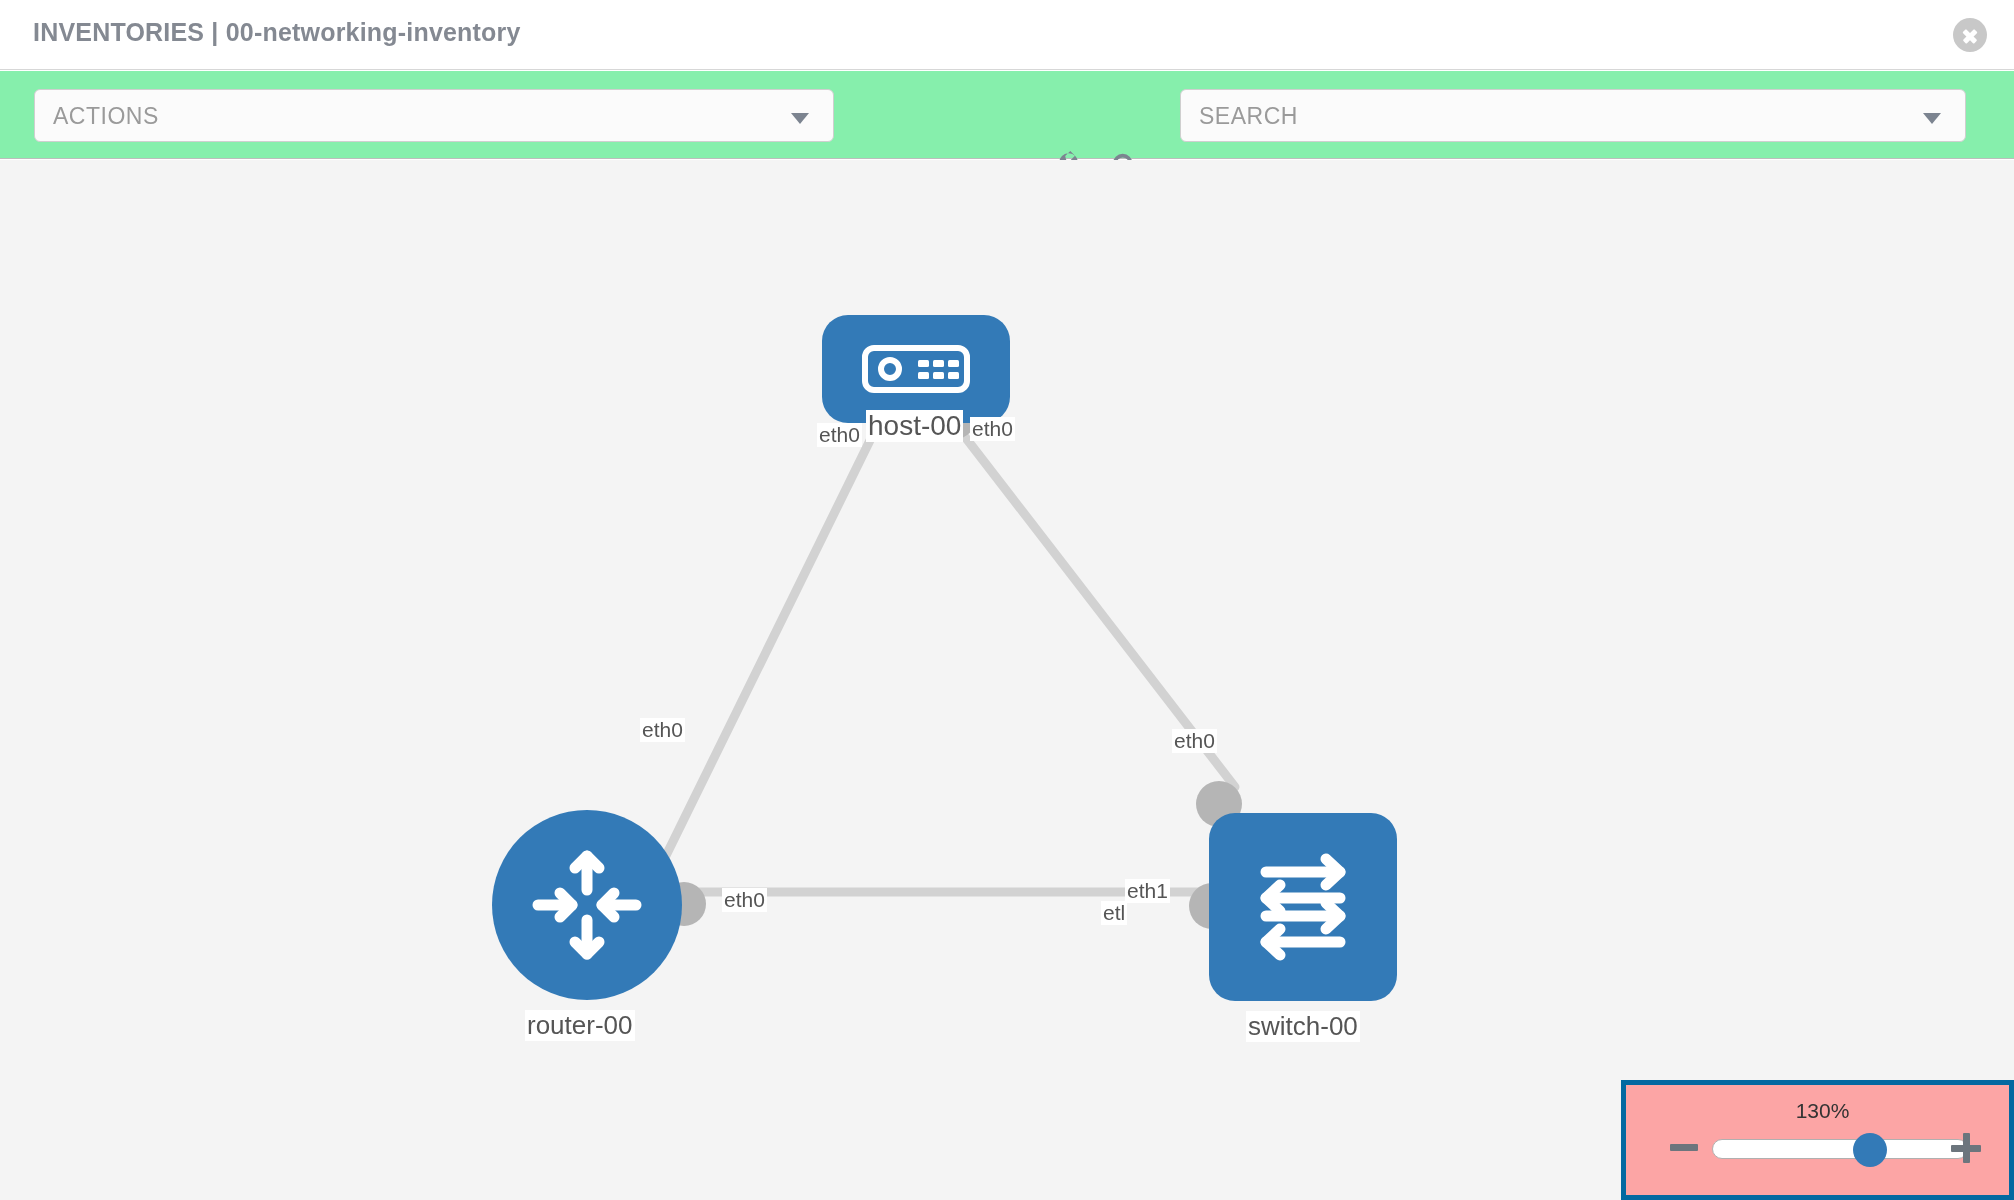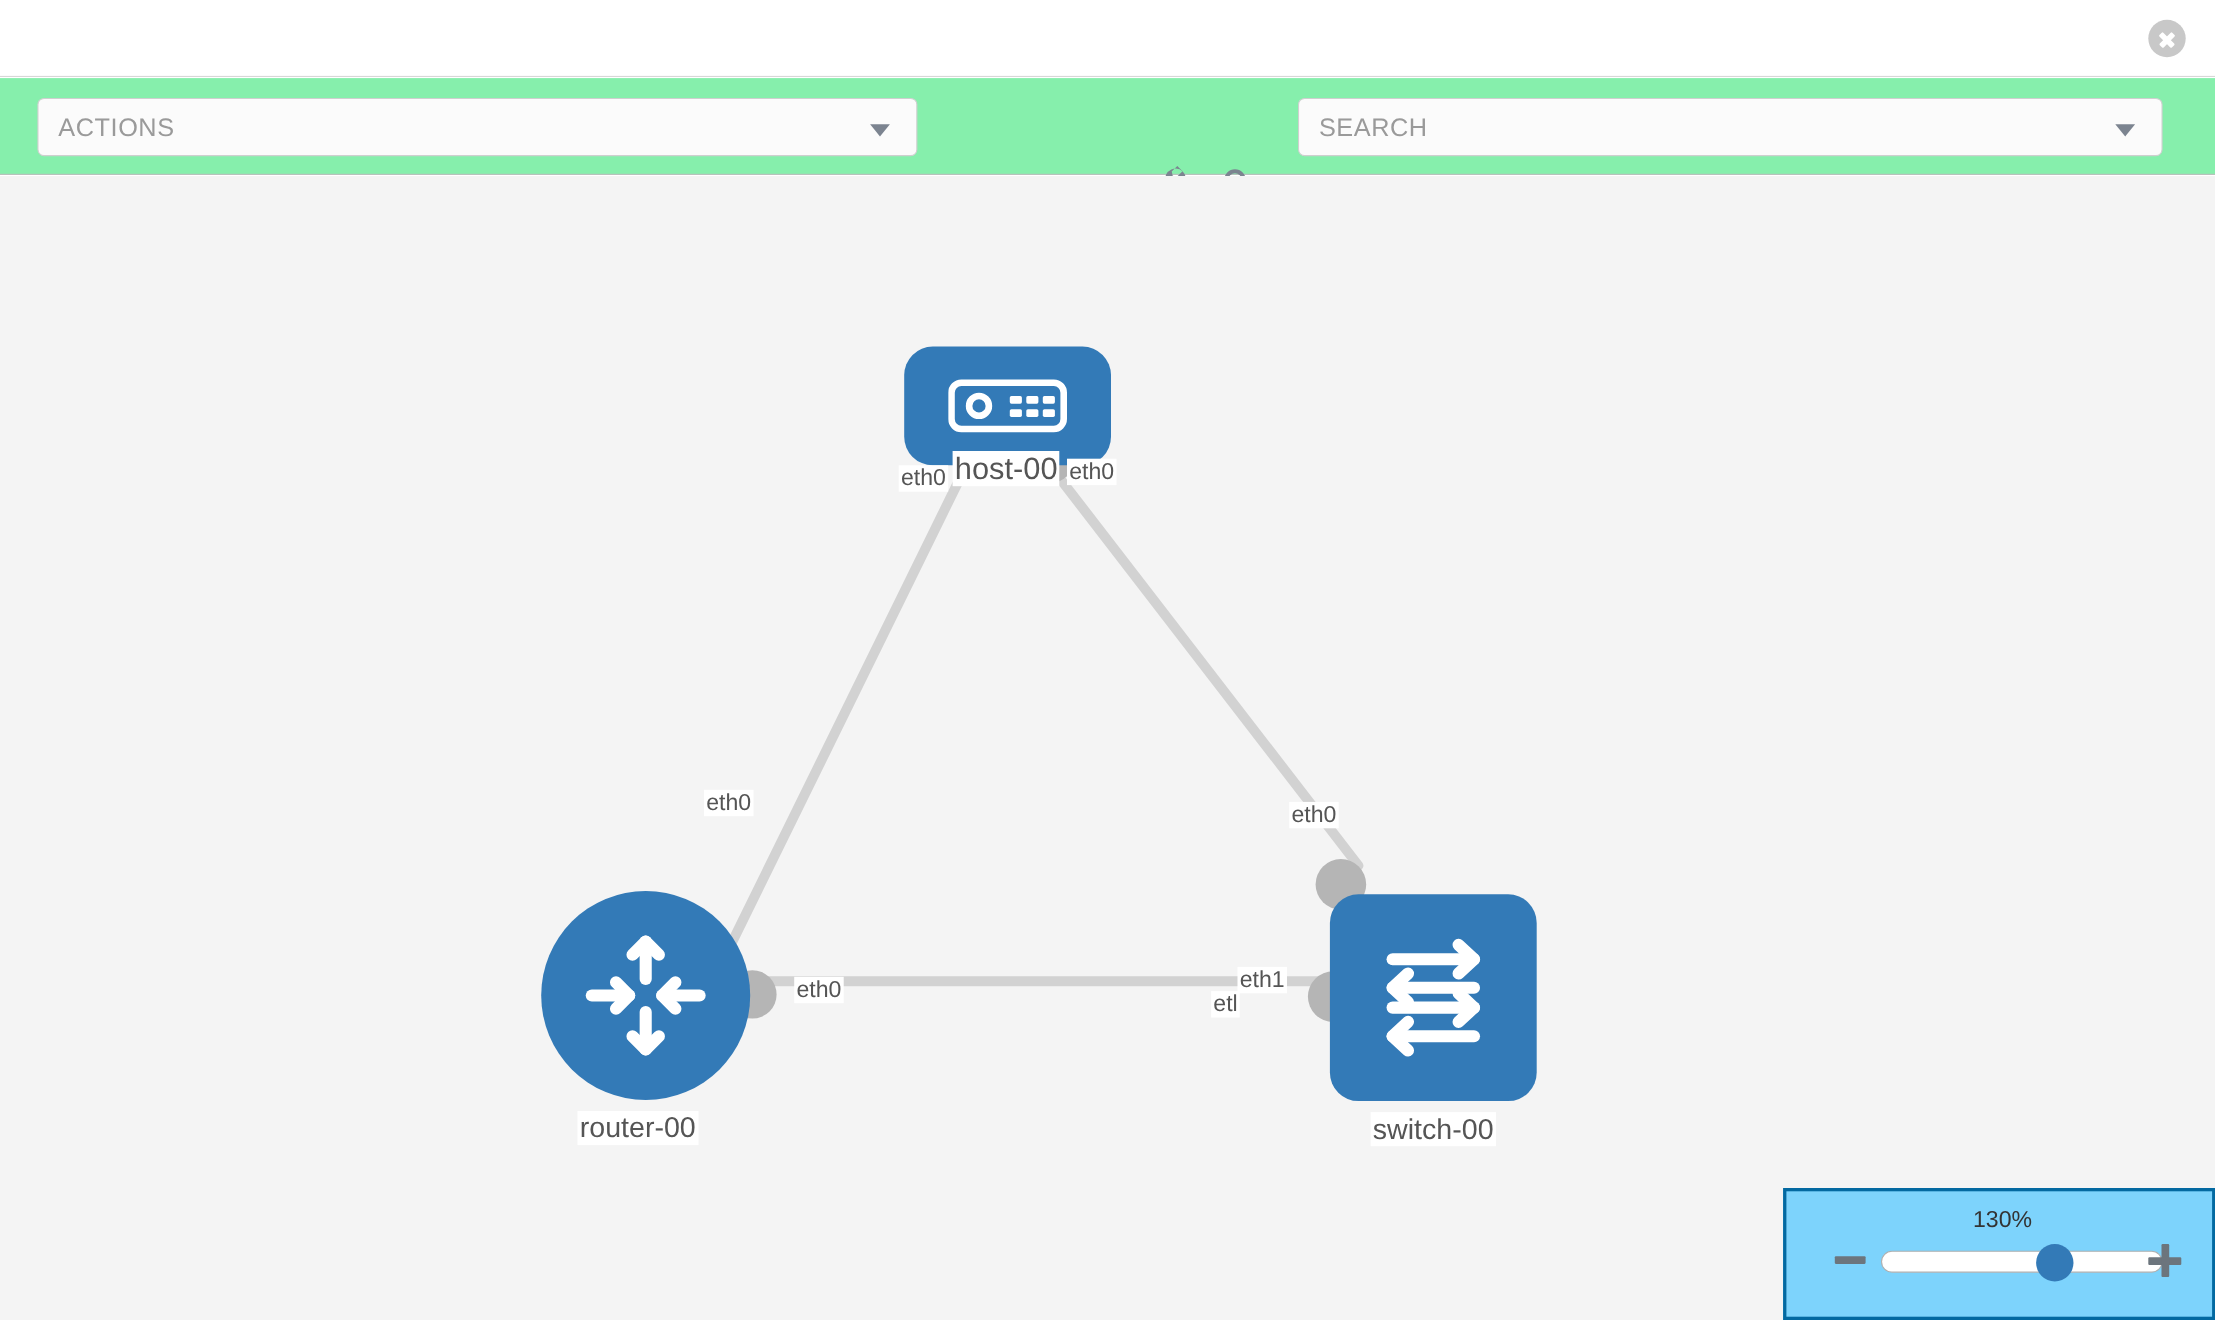--- a/index.html
+++ b/index.html
@@ -122,22 +122,22 @@
   #router-node .node-shape { width: 190px; height: 190px; border-radius: 50%; }
 
   
   #switch-node { left: 1209px; top: 653px; }
   #switch-node .node-shape { width: 188px; height: 188px; border-radius: 26px; }
 
   
   .zoom-panel {
     position: absolute; left: 1621px; top: 1080px;
     width: 393px; height: 120px;
-    background: #7dd3fc;
-    border: 3px solid #0369a1;
+    background: #fca5a5;
+    border: 5px solid #0369a1;
   }
   .zoom-value {
     position: absolute; left: 0; top: 14px; width: 393px;
     text-align: center; font-size: 21px; color: #333333;
   }
   .zoom-minus, .zoom-plus {
     position: absolute; top: 48px; cursor: pointer;
   }
   .zoom-minus { left: 44px; width: 28px; height: 28px; }
   .zoom-plus  { right: 28px; width: 30px; height: 30px; }
@@ -164,20 +164,21 @@
     width: 34px; height: 34px; border-radius: 50%;
     background: #337ab7; cursor: pointer;
   }
 </style>
 </head>
 <body>
 
 <div id="app">
 
   <div class="header">
+    <div class="page-title">INVENTORIES | 00-networking-inventory</div>
     <div class="close-btn"></div>
   </div>
 
   <div class="toolbar">
 
     <div class="actions-select">
       <span class="lbl">ACTIONS</span>
       <span class="caret"></span>
     </div>
 

